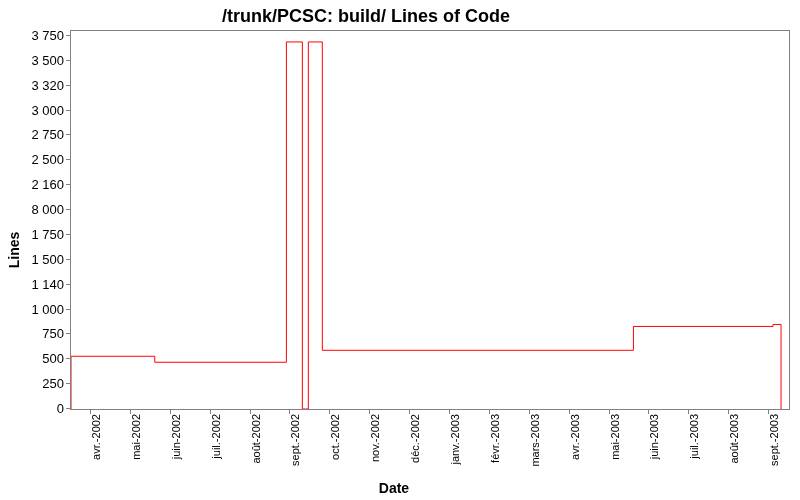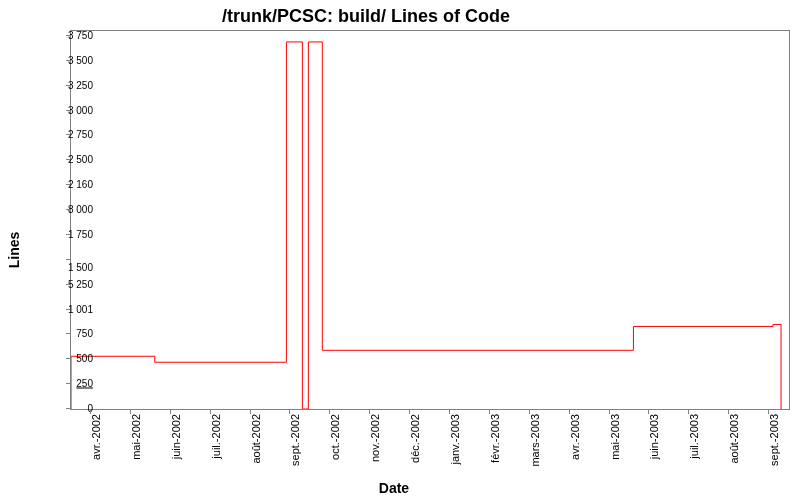--- a/index.html
+++ b/index.html
@@ -54,24 +54,24 @@
     position: absolute;
     left: 70px;
     top: 30px;
     width: 720px;
     height: 380px;
     border: 1px solid #808080;
     box-sizing: border-box;
   }
   .ytick {
     position: absolute;
-    right: 707px;
+    right: 736px;
     width: 60px;
     text-align: right;
-    font-size: 10px;
+    font-size: 13px;
     color: #000;
     transform: translateY(-50%);
   }
   .xtick {
     position: absolute;
     top: 414px;
     font-size: 11px;
     color: #000;
     transform-origin: left top;
     transform: rotate(-90deg) translateX(-100%);
@@ -109,45 +109,45 @@
     </div>
   <div class="xlabel">Date</div>
 
   <div class="plot">
     <svg class="line" viewBox="0 0 718 378" preserveAspectRatio="none">
       <polyline id="series-path" fill="none" stroke="#ff0000" stroke-width="1" points="0.00,378.00 0.00,325.28 83.77,325.28 83.77,331.25 215.40,331.25 215.40,10.94 231.36,10.94 231.36,378.00 237.34,378.00 237.34,10.94 251.30,10.94 251.30,319.31 562.43,319.31 562.43,295.44 702.04,295.44 702.04,293.45 710.02,293.45 710.02,378.00"></polyline>
     </svg>
   </div>
 <div class="ytick" style="top: 408px;">0</div>
     <div class="tickmark-y" style="top: 408px;"></div>
-    <div class="ytick" style="top: 383.132px; text-decoration: underline;">250</div>
+    <div class="ytick" style="top: 383.132px;">250</div>
     <div class="tickmark-y" style="top: 383.132px;"></div>
     <div class="ytick" style="top: 358.263px;">500</div>
     <div class="tickmark-y" style="top: 358.263px;"></div>
     <div class="ytick" style="top: 333.395px;">750</div>
     <div class="tickmark-y" style="top: 333.395px;"></div>
-    <div class="ytick" style="top: 308.526px;">1 001</div>
+    <div class="ytick" style="top: 308.526px;">1 000</div>
     <div class="tickmark-y" style="top: 308.526px;"></div>
-    <div class="ytick" style="top: 283.658px;">5 250</div>
+    <div class="ytick" style="top: 283.658px;">1 140</div>
     <div class="tickmark-y" style="top: 283.658px;"></div>
-    <div class="ytick" style="top: 258.789px; margin-top: 8px;">1 500</div>
+    <div class="ytick" style="top: 258.789px;">1 500</div>
     <div class="tickmark-y" style="top: 258.789px;"></div>
     <div class="ytick" style="top: 233.921px;">1 750</div>
     <div class="tickmark-y" style="top: 233.921px;"></div>
     <div class="ytick" style="top: 209.053px;">8 000</div>
     <div class="tickmark-y" style="top: 209.053px;"></div>
     <div class="ytick" style="top: 184.184px;">2 160</div>
     <div class="tickmark-y" style="top: 184.184px;"></div>
     <div class="ytick" style="top: 159.316px;">2 500</div>
     <div class="tickmark-y" style="top: 159.316px;"></div>
     <div class="ytick" style="top: 134.447px;">2 750</div>
     <div class="tickmark-y" style="top: 134.447px;"></div>
     <div class="ytick" style="top: 109.579px;">3 000</div>
     <div class="tickmark-y" style="top: 109.579px;"></div>
-    <div class="ytick" style="top: 84.7105px;">3 250</div>
+    <div class="ytick" style="top: 84.7105px;">3 320</div>
     <div class="tickmark-y" style="top: 84.7105px;"></div>
     <div class="ytick" style="top: 59.8421px;">3 500</div>
     <div class="tickmark-y" style="top: 59.8421px;"></div>
     <div class="ytick" style="top: 34.9737px;">3 750</div>
     <div class="tickmark-y" style="top: 34.9737px;"></div>
     <div class="xtick" style="left: 89.9444px;">avr.-2002</div>
     <div class="tickmark-x" style="left: 89.9444px;"></div>
     <div class="xtick" style="left: 129.833px;">mai-2002</div>
     <div class="tickmark-x" style="left: 129.833px;"></div>
     <div class="xtick" style="left: 169.722px;">juin-2002</div>

